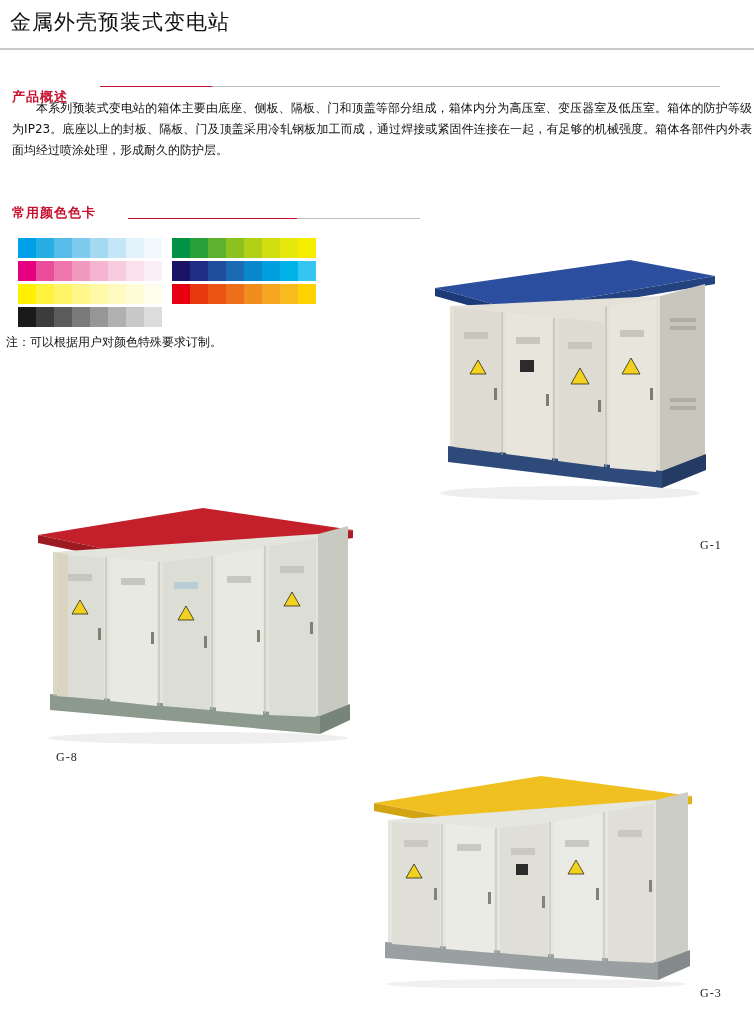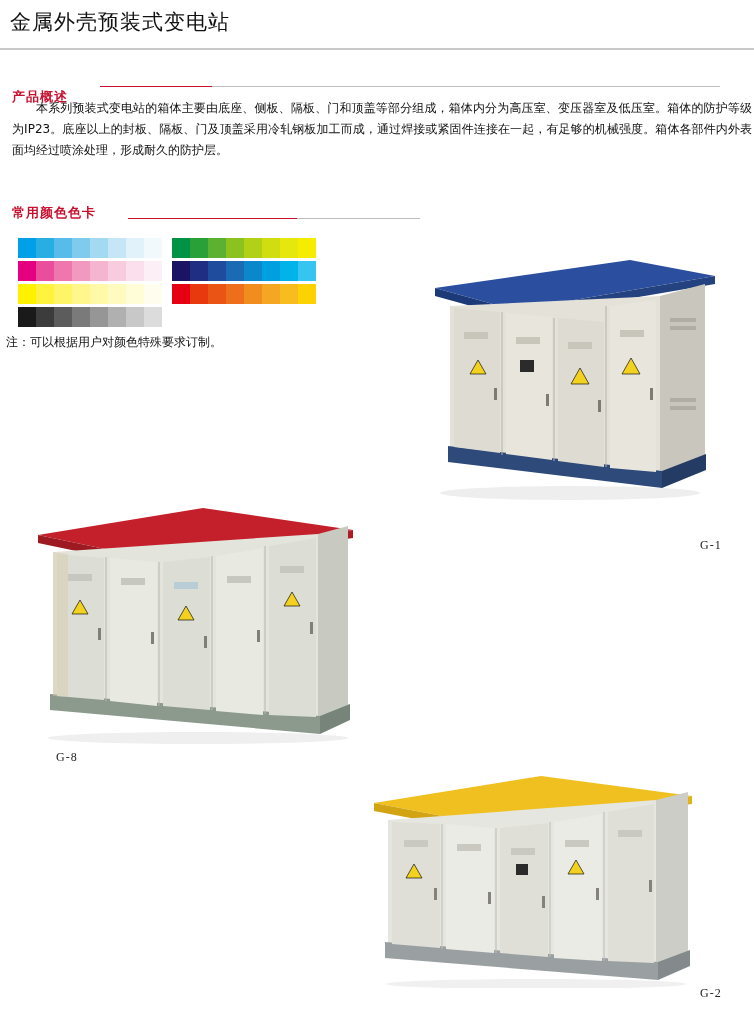--- a/index.html
+++ b/index.html
@@ -370,13 +370,13 @@
   <g fill="#83837b">
     <rect x="78" y="120" width="3" height="12"></rect>
     <rect x="132" y="124" width="3" height="12"></rect>
     <rect x="186" y="128" width="3" height="12"></rect>
     <rect x="240" y="120" width="3" height="12"></rect>
     <rect x="293" y="112" width="3" height="12"></rect>
   </g>
 
   <ellipse cx="180" cy="216" rx="150" ry="5" fill="#f0f0f0"></ellipse>
 </svg>
-<div class="caption" id="caption-g3">G-2</div>
+<div class="caption" id="caption-g3">G-3</div>
 
 </body></html>

